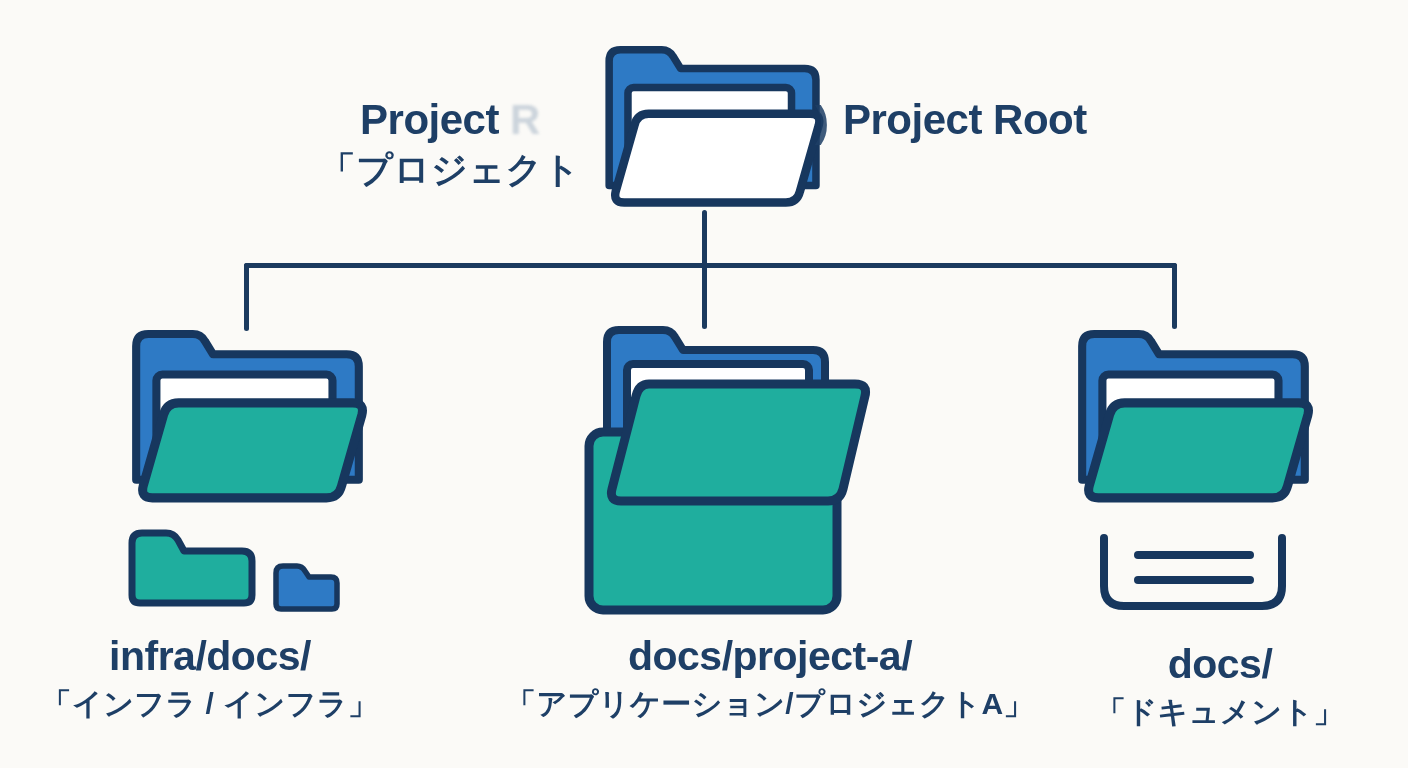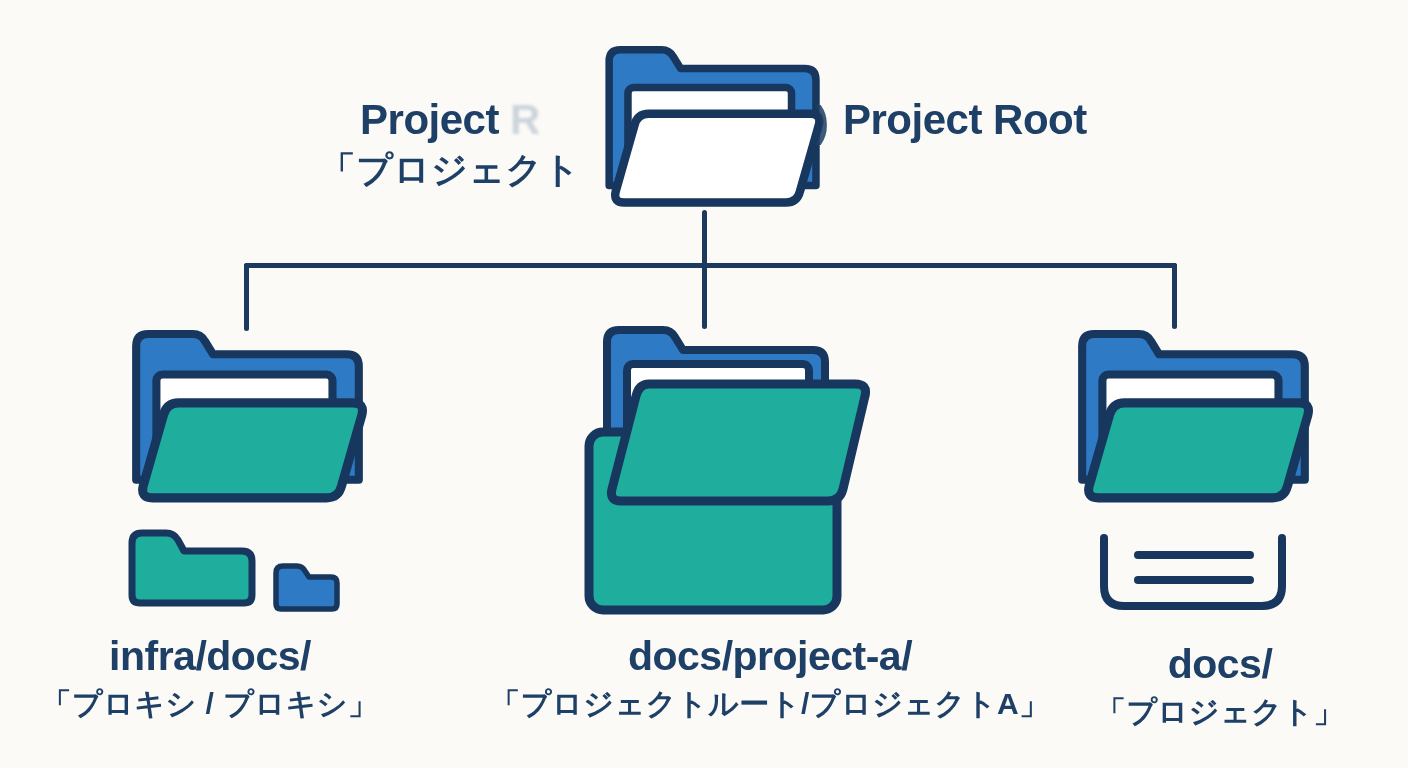--- a/index.html
+++ b/index.html
@@ -69,48 +69,48 @@
       <path class="ol f-teal" stroke-width="7" d="M6,70 V18 Q6,8 16,8 H40 Q48,8 52,15 L58,26 H116 Q126,26 126,36 V70 Q126,78 118,78 H14 Q6,78 6,70 Z"></path>
     </svg>
   </div>
   <div class="abs" style="left:272px;top:561px;width:70px;height:52px;">
     <svg viewBox="0 0 70 52" width="70" height="52">
       <path class="ol f-blue" stroke-width="5.5" d="M4,43 V12 Q4,5 11,5 H25 Q30,5 33,10 L37,16 H59 Q65,16 65,22 V43 Q65,48 60,48 H9 Q4,48 4,43 Z"></path>
     </svg>
   </div>
   <div class="label" style="left:40px;top:634px;width:340px;">
     <div class="en">infra/docs/</div>
-    <div class="jp">「プロキシ / プロキシ」</div>
+    <div class="jp">「インフラ / インフラ」</div>
   </div>
 
   <div class="abs" style="left:585px;top:326px;width:287px;height:288px;">
     <svg viewBox="0 0 287 288" width="287" height="288">
       <path class="ol f-blue" stroke-width="8" d="M22,150 V16 Q22,4 34,4 H78 Q86,4 90,11 L98,24 H228 Q240,24 240,36 V150 Z"></path>
       <rect class="ol f-white" stroke-width="8" x="42" y="38" width="182" height="80" rx="6"></rect>
       <rect class="ol f-teal" stroke-width="9" x="4" y="106" width="248" height="178" rx="14"></rect>
       <path class="ol f-teal" stroke-width="9" d="M64,58 L270,58 Q283,58 280,70 L258,163 Q255,175 243,175 L36,175 Q24,175 27,163 L51,70 Q54,58 64,58 Z"></path>
     </svg>
   </div>
   <div class="label" style="left:480px;top:634px;width:580px;">
     <div class="en">docs/project-a/</div>
-    <div class="jp">「プロジェクトルート/プロジェクトA」</div>
+    <div class="jp">「アプリケーション/プロジェクトA」</div>
   </div>
 
   <div class="abs" style="left:1068px;top:328px;width:253px;height:180px;">
     <svg viewBox="0 0 250 178" width="253" height="180" preserveAspectRatio="none">
       <path class="ol f-blue" stroke-width="8" d="M14,150 V18 Q14,6 26,6 H70 Q78,6 82,13 L90,26 H222 Q234,26 234,38 V150 Z"></path>
       <rect class="ol f-white" stroke-width="8" x="34" y="46" width="174" height="70" rx="6"></rect>
       <path class="ol f-teal" stroke-width="9" d="M56,74 L228,74 Q240,74 237,86 L217,156 Q214,168 202,168 L30,168 Q18,168 21,156 L41,86 Q44,74 56,74 Z"></path>
     </svg>
   </div>
   <div class="abs" style="left:1094px;top:534px;width:198px;height:82px;">
     <svg viewBox="0 0 198 82" width="198" height="82">
       <path class="ol f-none" stroke-width="8" stroke-linecap="round" d="M10,4 V52 Q10,72 30,72 H168 Q188,72 188,52 V4"></path>
       <line class="ol" stroke-width="8" stroke-linecap="round" x1="44" y1="21" x2="156" y2="21"></line>
       <line class="ol" stroke-width="8" stroke-linecap="round" x1="44" y1="46" x2="156" y2="46"></line>
     </svg>
   </div>
   <div class="label" style="left:1050px;top:634px;width:340px;margin-top:8px;">
     <div class="en">docs/</div>
-    <div class="jp">「プロジェクト」</div>
+    <div class="jp">「ドキュメント」</div>
   </div>
 
 </div>
 
 </body></html>

